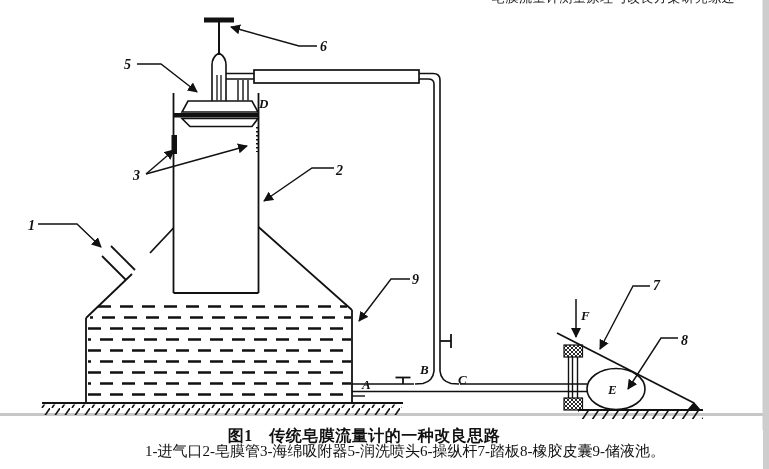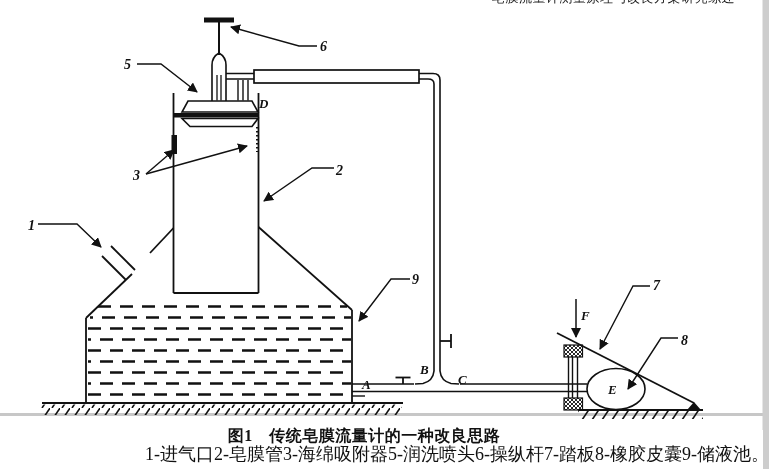--- a/index.html
+++ b/index.html
@@ -11,21 +11,21 @@
   svg text{fill:#111;}
   .num-label{font-family:"Liberation Serif",serif;font-style:italic;font-weight:bold;font-size:14px;}
   .pt-label{font-family:"Liberation Serif",serif;font-style:italic;font-weight:bold;font-size:13px;}
   .clip-strip{position:absolute;left:492px;top:0;width:248px;height:7px;overflow:hidden;}
   .clip-strip span{display:block;margin-top:-11px;font-size:13px;line-height:18px;
        letter-spacing:0.5px;color:#1a1a1a;white-space:nowrap;
        font-family:"Liberation Serif",serif;}
   .caption-title{position:absolute;left:158px;top:426px;width:412px;text-align:center;
        font-size:16px;font-weight:600;letter-spacing:0.5px;white-space:nowrap;}
   .caption-legend{position:absolute;left:145px;top:442px;width:420px;text-align:center;
-       font-size:18px;letter-spacing:0px;white-space:nowrap;}
+       font-size:15px;letter-spacing:0px;white-space:nowrap;}
 </style>
 </head>
 <body>
 
 <div class="stage">
 
   <div class="clip-strip">
     <span>皂膜流量计测量原理与改良方案研究综述</span>
   </div>
 

